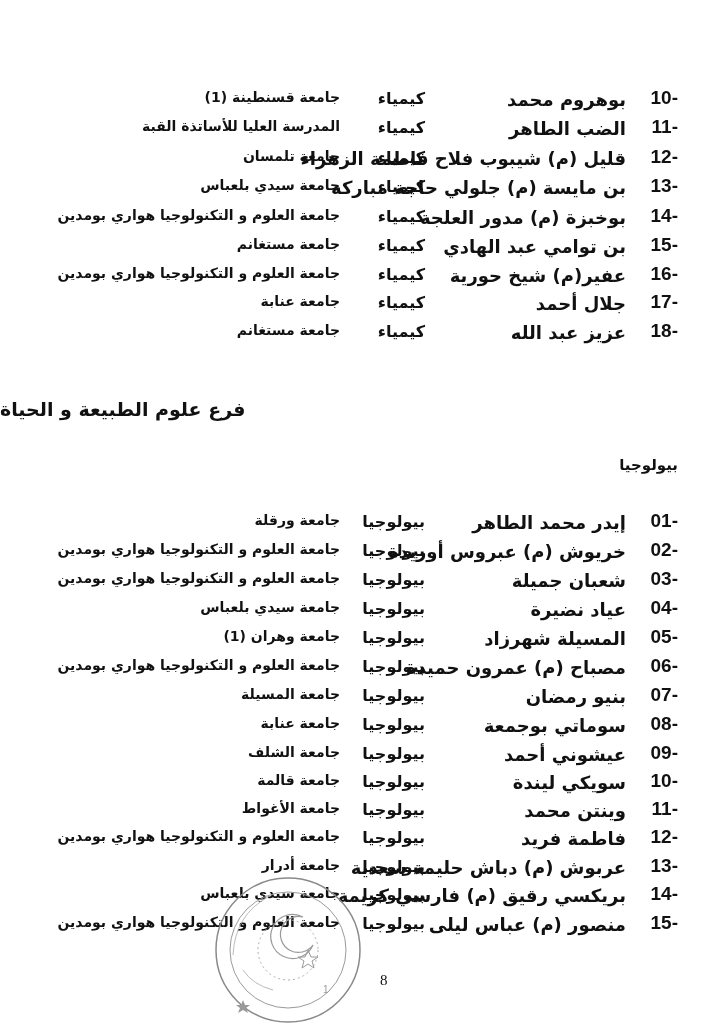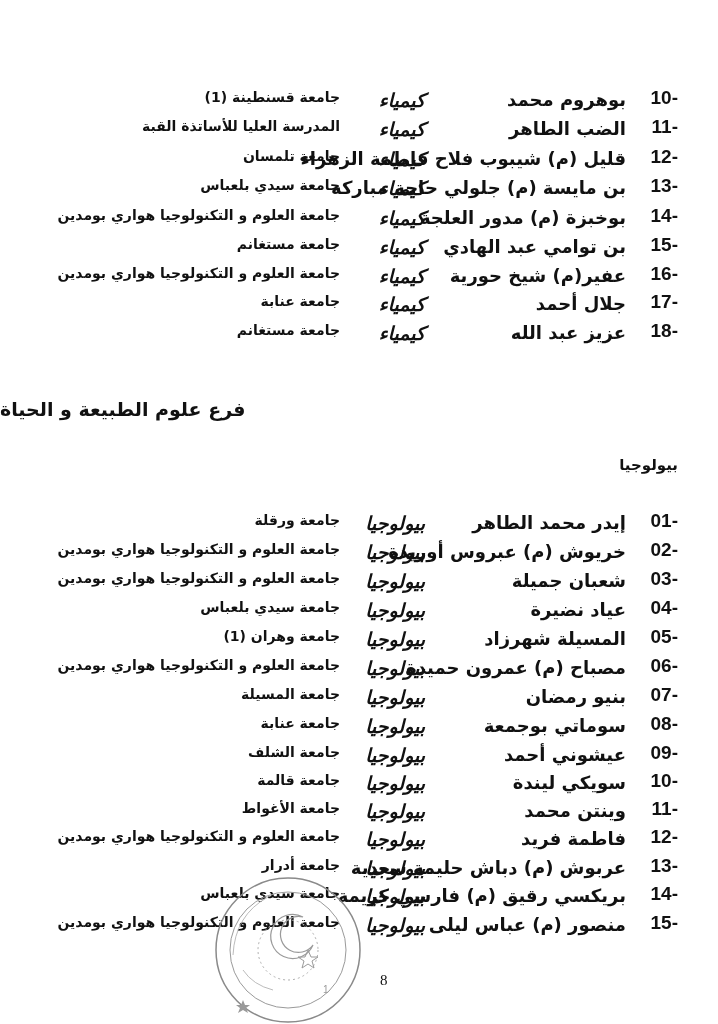--- a/index.html
+++ b/index.html
@@ -13,21 +13,21 @@
   }
   .row .num {
     position:absolute; right:40px; top:0;
     font-family: Liberation Sans, sans-serif; font-weight:bold; font-size:19px;
     direction:ltr; unicode-bidi:isolate;
   }
   .row .name {
     position:absolute; right:92px; top:2px; font-size:18px; font-weight:bold; white-space:nowrap;
   }
   .row .spec {
-    position:absolute; right:293px; top:2px; font-size:19px; font-weight:bold; white-space:nowrap;font-style:italic;
+    position:absolute; right:293px; top:2px; font-size:16px; font-weight:bold; white-space:nowrap;
   }
   .row .uni {
     position:absolute; right:378px; top:2px; font-size:14px; font-weight:bold; white-space:nowrap;
   }
   .heading {
     position:absolute; top:398px; left:0; right:0; text-align:left; direction:rtl;
     font-size:19px; font-weight:bold;
   }
   .subheading {
     position:absolute; top:456px; right:40px; direction:rtl; font-size:15px; font-weight:bold;

